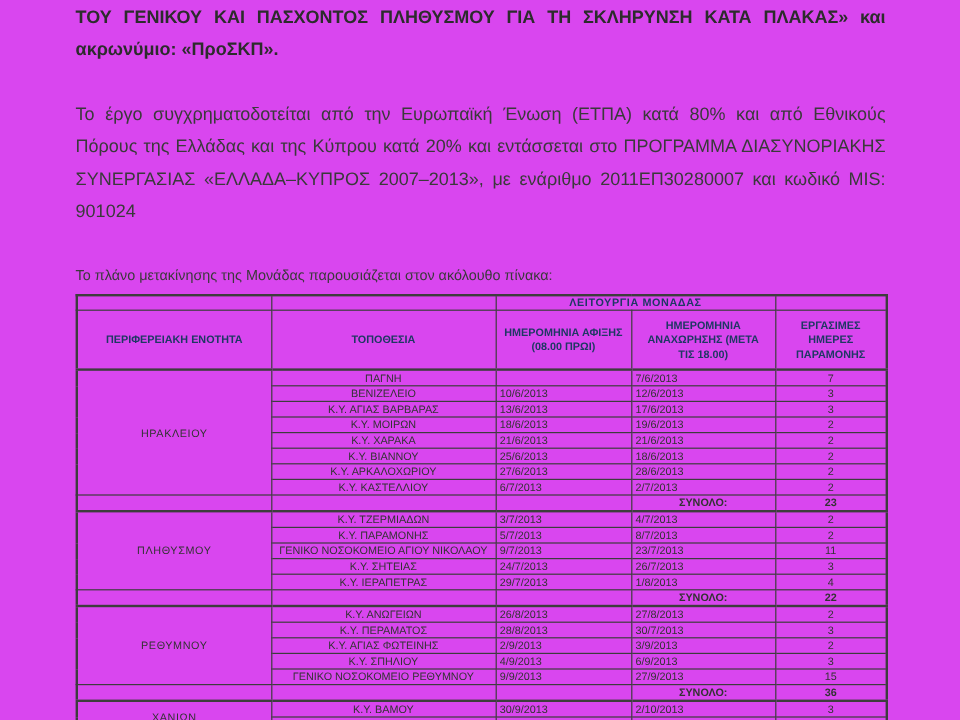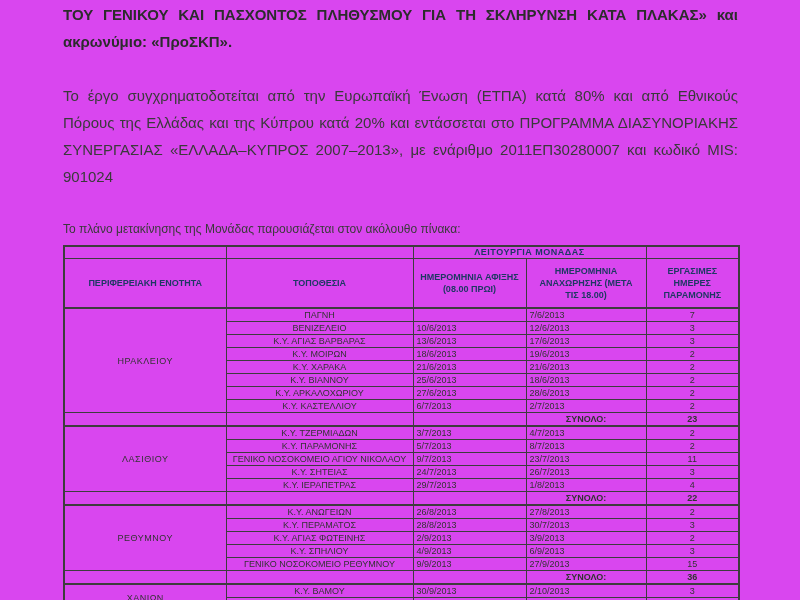--- a/index.html
+++ b/index.html
@@ -154,21 +154,21 @@
             <td class="days-cell">2</td>
           </tr>
           <tr class="total-row">
             <td></td>
             <td></td>
             <td></td>
             <td class="total-label">ΣΥΝΟΛΟ:</td>
             <td class="total-value">23</td>
           </tr>
           <tr class="section-start">
-            <td class="region-cell" rowspan="5">ΛΑΣΙΘΙΟΥ</td>
+            <td class="region-cell" rowspan="5">ΠΛΗΘΥΣΜΟΥ</td>
             <td class="loc-cell">Κ.Υ. ΤΖΕΡΜΙΑΔΩΝ</td>
             <td class="date-cell">3/7/2013</td>
             <td class="date-cell">4/7/2013</td>
             <td class="days-cell">2</td>
           </tr>
           <tr>
             <td class="loc-cell">Κ.Υ. ΠΑΡΑΜΟΝΗΣ</td>
             <td class="date-cell">5/7/2013</td>
             <td class="date-cell">8/7/2013</td>
             <td class="days-cell">2</td>

